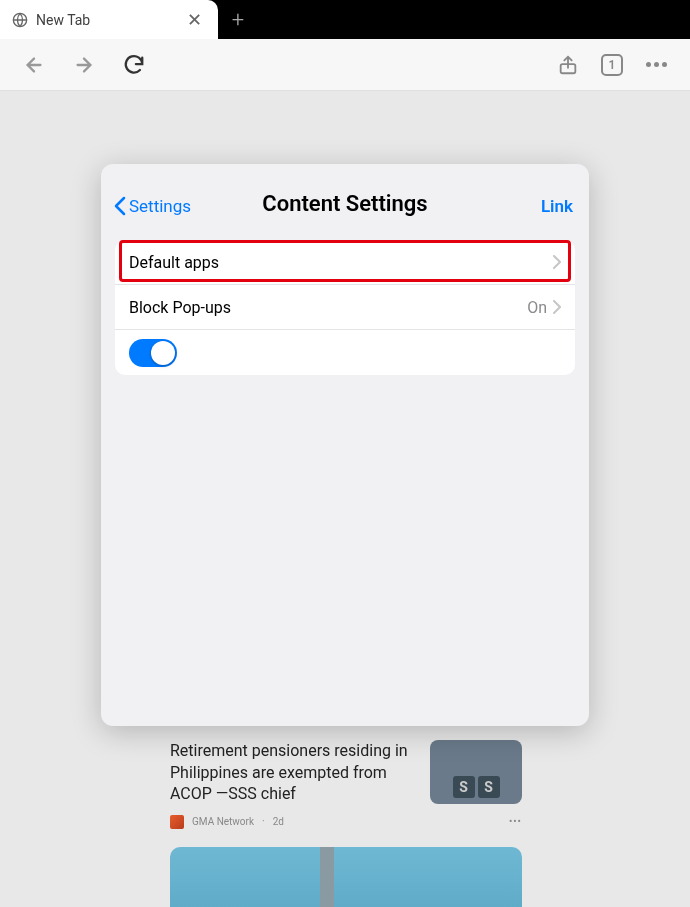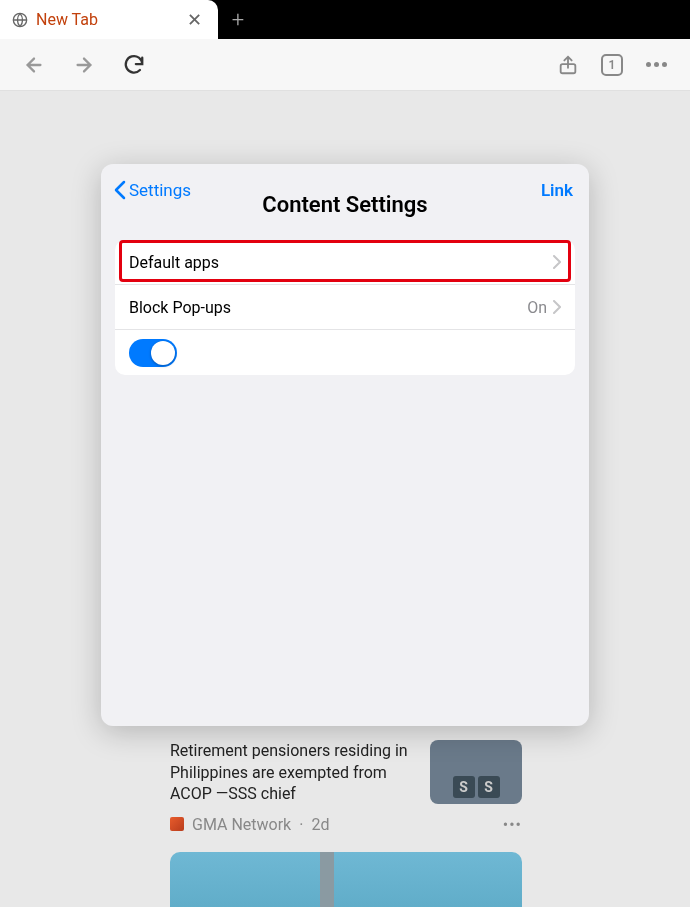--- a/index.html
+++ b/index.html
@@ -1,21 +1,21 @@
 <!DOCTYPE html>
 <html><head>
   <meta charset="utf-8">
   <style>
     * { margin: 0; padding: 0; box-sizing: border-box; font-family: -apple-system, BlinkMacSystemFont, "Segoe UI", Roboto, sans-serif; }
     body { width: 690px; height: 907px; background: #e8e8e8; overflow: hidden; position: relative; }
     
     .tab-bar { height: 39px; background: #000; display: flex; align-items: stretch; }
     .tab { background: #fff; display: flex; align-items: center; padding: 0 12px; width: 218px; border-top-right-radius: 10px; position: relative; }
     .tab-globe { width: 16px; height: 16px; margin-right: 8px; color: #666; }
-    .tab-text { color: #c2410c; font-size: 16px; flex: 1; }
+    .tab-text { color: #404040; font-size: 14px; flex: 1; }
     .tab-close { color: #666; font-size: 18px; padding: 0 4px; }
     .plus-btn { color: #aaa; display: flex; align-items: center; justify-content: center; width: 40px; font-size: 22px; font-weight: 300; }
     
     .toolbar { height: 52px; background: #f7f7f7; display: flex; align-items: center; padding: 0 18px; border-bottom: 1px solid #e0e0e0; }
     .nav-btn { width: 32px; height: 32px; display: flex; align-items: center; justify-content: center; color: #999; margin-right: 18px; }
     .nav-btn svg { width: 22px; height: 22px; }
     .reload-btn { color: #333; }
     .toolbar-spacer { flex: 1; }
     .share-btn, .tabs-btn, .more-btn { width: 32px; height: 32px; display: flex; align-items: center; justify-content: center; color: #444; margin-left: 12px; }
     .tabs-count-box { border: 2px solid #888; border-radius: 5px; width: 22px; height: 22px; display: flex; align-items: center; justify-content: center; font-size: 12px; font-weight: 600; color: #888; }
@@ -24,29 +24,29 @@
     
     .content-bg { position: absolute; top: 91px; left: 0; right: 0; bottom: 0; }
     
     .feed { position: absolute; top: 600px; left: 170px; width: 352px; }
     .feed-word { color: #6b6b6b; font-size: 18px; font-weight: 600; margin-bottom: 28px; }
     .article { display: flex; margin-bottom: 10px; }
     .article-text { flex: 1; color: #222; font-size: 16px; line-height: 1.35; }
     .article-thumb { width: 92px; height: 64px; background: #6a7a8a; border-radius: 8px; display: flex; align-items: flex-end; justify-content: center; padding-bottom: 6px; }
     .ss { display: flex; gap: 3px; }
     .sbox { width: 22px; height: 22px; background: #3a4a55; border-radius: 3px; color: #ccc; display: flex; align-items: center; justify-content: center; font-size: 14px; font-weight: bold; }
-    .article-meta { display: flex; align-items: center; gap: 8px; color: #888; font-size: 16px; margin-top: 4px; }
+    .article-meta { display: flex; align-items: center; gap: 8px; color: #888; font-size: 10px; margin-top: 4px; }
     .meta-spacer { flex: 1; }
     .meta-more { letter-spacing: 1px; }
     .src-icon { width: 14px; height: 14px; background: linear-gradient(135deg, #e85c2c, #b83c1c); border-radius: 2px; }
     .big-card { height: 80px; background: linear-gradient(180deg, #6fb8d4, #5aa8c4); border-radius: 10px; margin-top: 18px; position: relative; }
     .pole { position: absolute; left: 150px; top: 0; bottom: 0; width: 14px; background: #8a9aa2; }
     
     .modal { position: absolute; top: 164px; left: 101px; width: 488px; height: 562px; background: #f1f1f4; border-radius: 12px; box-shadow: 0 6px 30px rgba(0,0,0,0.22); overflow: hidden; }
-    .modal-header { height: 52px; display: flex; align-items: center; justify-content: center; position: relative; }
+    .modal-header { height: 52px; display: flex; align-items: flex-end; justify-content: center; position: relative; }
     .modal-back { position: absolute; left: 12px; display: flex; align-items: center; color: #007aff; font-size: 17px; gap: 2px; }
     .modal-back svg { width: 14px; height: 20px; }
     .modal-title { font-size: 22px; font-weight: 600; color: #000; margin-top: 28px; }
     .modal-done { position: absolute; right: 16px; color: #007aff; font-size: 17px; font-weight: 600; }
     
     .settings-list { margin: 24px 14px 0; background: #fff; border-radius: 10px; }
     .setting-row { height: 45px; display: flex; align-items: center; padding: 0 14px; border-bottom: 1px solid #e4e4e6; }
     .setting-row:last-child { border-bottom: none; }
     .setting-label { flex: 1; font-size: 16px; color: #000; }
     .setting-value { color: #8a8a8e; font-size: 16px; margin-right: 6px; }

